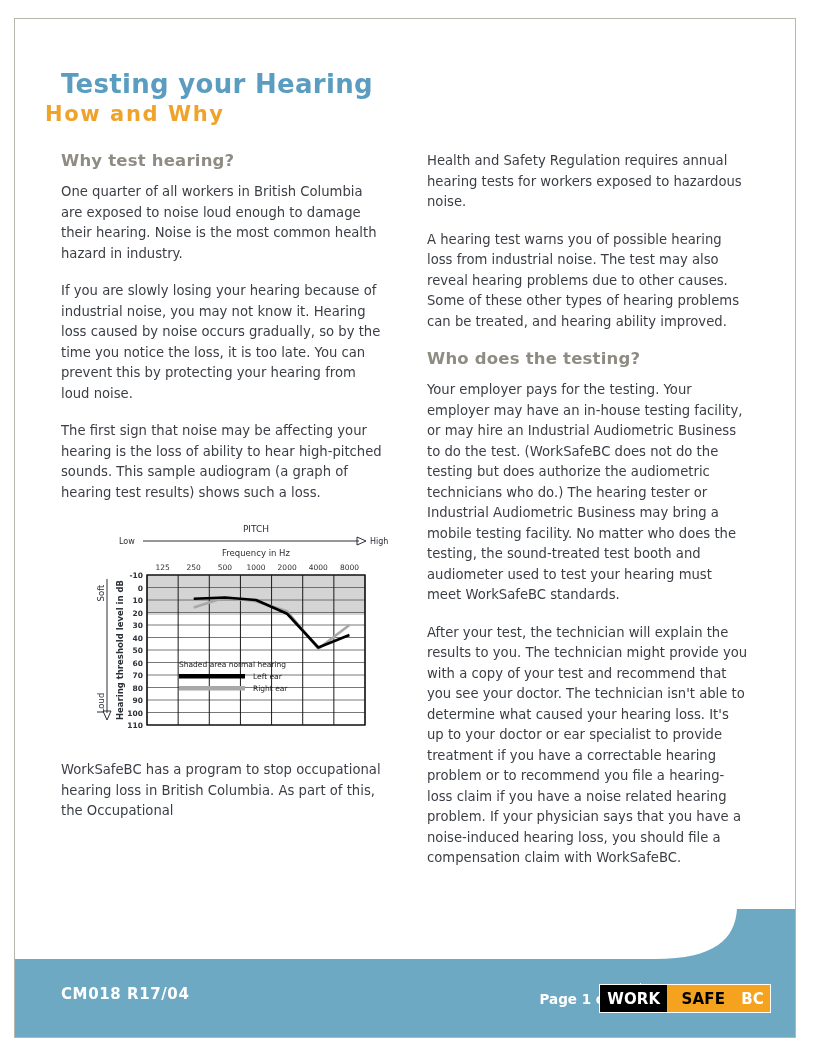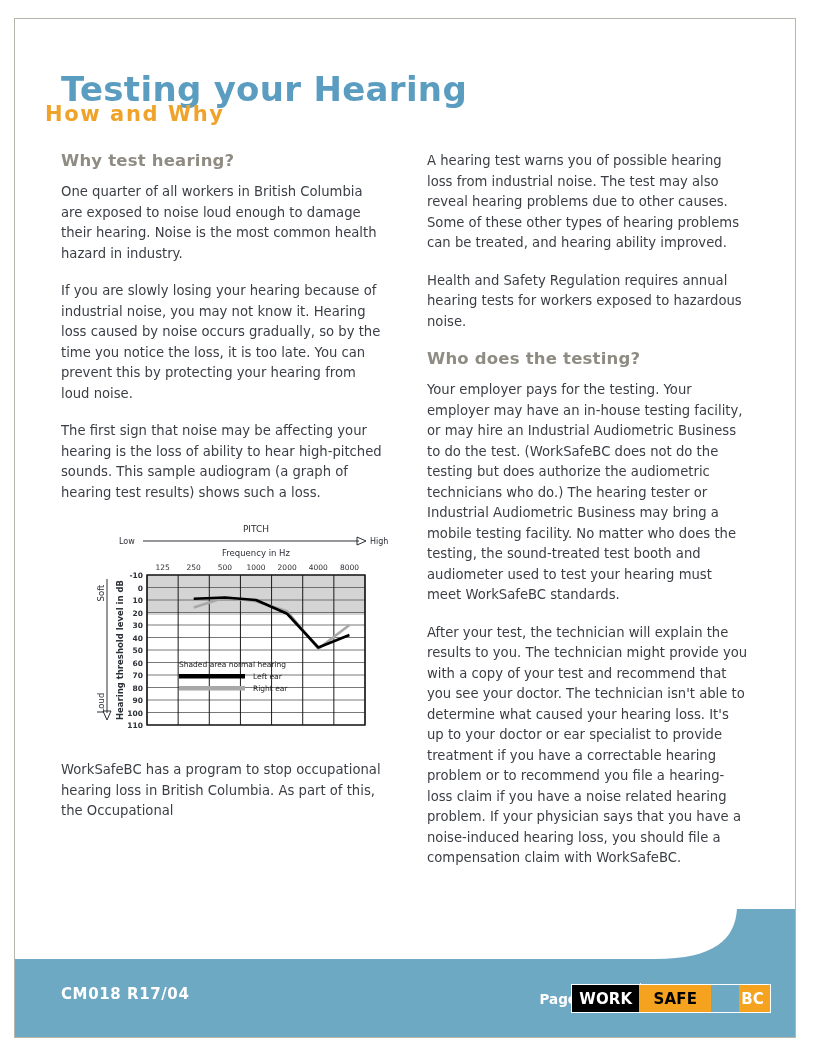--- a/index.html
+++ b/index.html
@@ -14,21 +14,21 @@
     left:14px;top:18px;
     width:782px;height:1020px;
     background:#ffffff;
     border:1px solid #b8b5ad;
     box-sizing:border-box;
     overflow:hidden;
   }
   
   .title{
     position:absolute;left:46px;top:50px;
-    font-size:34px;font-weight:bold;color:#5b9dc0;
+    font-size:26px;font-weight:bold;color:#5b9dc0;
     letter-spacing:0.3px;
   }
   .subtitle{
     position:absolute;left:30px;top:83px;
     font-size:21px;font-weight:600;color:#f0a32a;
     letter-spacing:1.6px;
   }
   
   .col{position:absolute;top:132px;width:322px;}
   .col-left{left:46px;}
@@ -78,21 +78,21 @@
     padding:8px 7px;display:flex;align-items:center;
   }
   .logo-safe{
     background:#f5a21e;color:#000000;
     font-size:15px;font-weight:bold;letter-spacing:.2px;
     padding:0 14px;display:flex;align-items:center;
   }
   .logo-bc{
     background:#f5a21e;color:#ffffff;
     font-size:15px;font-weight:bold;letter-spacing:.2px;
-    padding:0 6px 0 2px;display:flex;align-items:center;margin-left:28px;
+    padding:0 6px 0 2px;display:flex;align-items:center;
   }
 </style>
 </head>
 <body>
 
 <div class="page">
 
   <div class="title">Testing your Hearing</div>
   <div class="subtitle">How and Why</div>
 
@@ -165,22 +165,22 @@
           <text x="164" y="159" font-size="7.5" fill="#1a1a1a" font-family="&quot;DejaVu Sans&quot;, sans-serif">Left ear</text>
           <rect x="90" y="166" width="66" height="4.5" fill="#a8a8a8"></rect>
           <text x="164" y="171" font-size="7.5" fill="#1a1a1a" font-family="&quot;DejaVu Sans&quot;, sans-serif">Right ear</text>
         </svg>
     </div>
 
     <p class="body">WorkSafeBC has a program to stop occupational hearing loss in British Columbia. As part of this, the Occupational</p>
   </div>
 
   <div class="col col-right">
+    <p class="body">Health and Safety Regulation requires annual hearing tests for workers exposed to hazardous noise.</p>
     <p class="body">A hearing test warns you of possible hearing loss from industrial noise. The test may also reveal hearing problems due to other causes. Some of these other types of hearing problems can be treated, and hearing ability improved.</p>
-    <p class="body">Health and Safety Regulation requires annual hearing tests for workers exposed to hazardous noise.</p>
     <h2 class="section spaced">Who does the testing?</h2>
     <p class="body">Your employer pays for the testing. Your employer may have an in-house testing facility, or may hire an Industrial Audiometric Business to do the test. (WorkSafeBC does not do the testing but does authorize the audiometric technicians who do.) The hearing tester or Industrial Audiometric Business may bring a mobile testing facility. No matter who does the testing, the sound-treated test booth and audiometer used to test your hearing must meet WorkSafeBC standards.</p>
     <p class="body">After your test, the technician will explain the results to you. The technician might provide you with a copy of your test and recommend that you see your doctor. The technician isn't able to determine what caused your hearing loss. It's up to your doctor or ear specialist to provide treatment if you have a correctable hearing problem or to recommend you file a hearing-loss claim if you have a noise related hearing problem. If your physician says that you have a noise-induced hearing loss, you should file a compensation claim with WorkSafeBC.</p>
   </div>
 
   <div class="footer-curve">
     <svg width="782" height="128" viewBox="0 0 782 128">
       <path d="M0,50 L640,50 C700,50 720,30 722,0 L782,0 L782,128 L0,128 Z" fill="#6ea9c4"></path>
     </svg>
     <div class="doc-code">CM018  R17/04</div>

